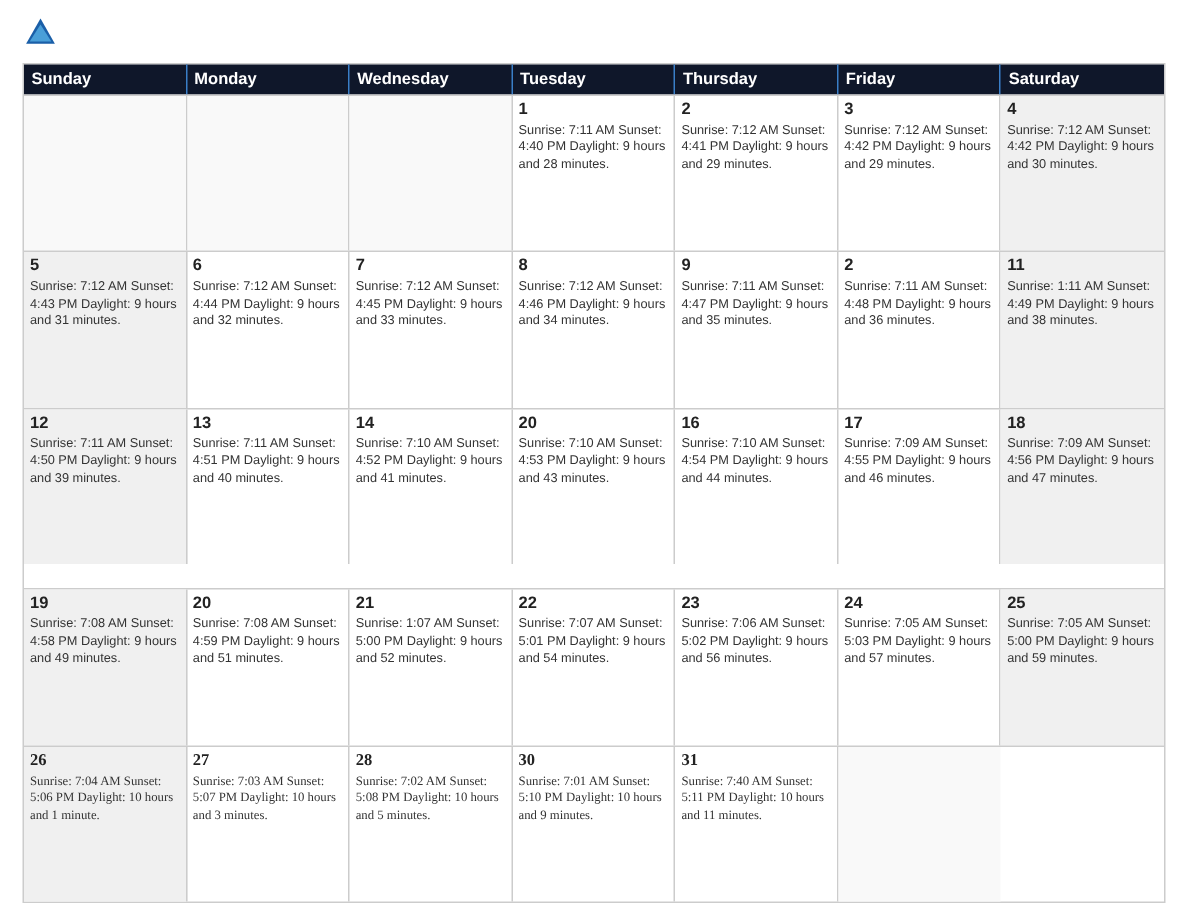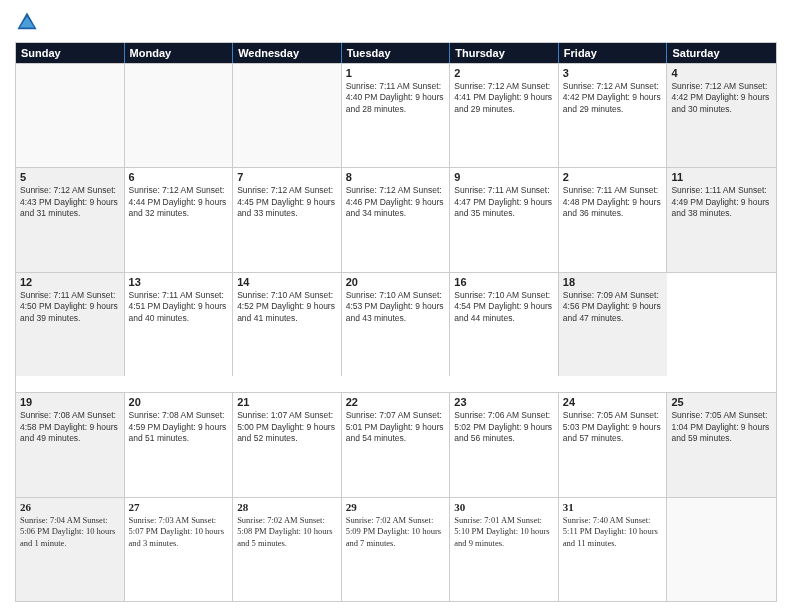--- a/index.html
+++ b/index.html
@@ -236,20 +236,26 @@
             <div class="cell-text">Sunrise: 7:10 AM
 Sunset: 4:53 PM
 Daylight: 9 hours and 43 minutes.</div>
           </div>
           <div class="cal-cell">
             <span class="day-number">16</span>
             <div class="cell-text">Sunrise: 7:10 AM
 Sunset: 4:54 PM
 Daylight: 9 hours and 44 minutes.</div>
           </div>
+          <div class="cal-cell">
+            <span class="day-number">17</span>
+            <div class="cell-text">Sunrise: 7:09 AM
+Sunset: 4:55 PM
+Daylight: 9 hours and 46 minutes.</div>
+          </div>
           <div class="cal-cell shaded">
             <span class="day-number">18</span>
             <div class="cell-text">Sunrise: 7:09 AM
 Sunset: 4:56 PM
 Daylight: 9 hours and 47 minutes.</div>
           </div>
         </div>
         <div class="cal-week" style="flex: 1 1 0%; margin-top: 16px;">
           <div class="cal-cell shaded">
             <span class="day-number">19</span>
@@ -283,21 +289,21 @@
           </div>
           <div class="cal-cell">
             <span class="day-number">24</span>
             <div class="cell-text">Sunrise: 7:05 AM
 Sunset: 5:03 PM
 Daylight: 9 hours and 57 minutes.</div>
           </div>
           <div class="cal-cell shaded">
             <span class="day-number">25</span>
             <div class="cell-text">Sunrise: 7:05 AM
-Sunset: 1:04 PM
+Sunset: 5:00 PM
 Daylight: 9 hours and 59 minutes.</div>
           </div>
         </div>
         <div class="cal-week" style="flex: 1 1 0%; font-family: Liberation Serif, serif;">
           <div class="cal-cell shaded">
             <span class="day-number">26</span>
             <div class="cell-text">Sunrise: 7:04 AM
 Sunset: 5:06 PM
 Daylight: 10 hours and 1 minute.</div>
           </div>
@@ -305,26 +311,20 @@
             <span class="day-number">27</span>
             <div class="cell-text">Sunrise: 7:03 AM
 Sunset: 5:07 PM
 Daylight: 10 hours and 3 minutes.</div>
           </div>
           <div class="cal-cell">
             <span class="day-number">28</span>
             <div class="cell-text">Sunrise: 7:02 AM
 Sunset: 5:08 PM
 Daylight: 10 hours and 5 minutes.</div>
-          </div>
-          <div class="cal-cell">
-            <span class="day-number">29</span>
-            <div class="cell-text">Sunrise: 7:02 AM
-Sunset: 5:09 PM
-Daylight: 10 hours and 7 minutes.</div>
           </div>
           <div class="cal-cell">
             <span class="day-number">30</span>
             <div class="cell-text">Sunrise: 7:01 AM
 Sunset: 5:10 PM
 Daylight: 10 hours and 9 minutes.</div>
           </div>
           <div class="cal-cell">
             <span class="day-number">31</span>
             <div class="cell-text">Sunrise: 7:40 AM

